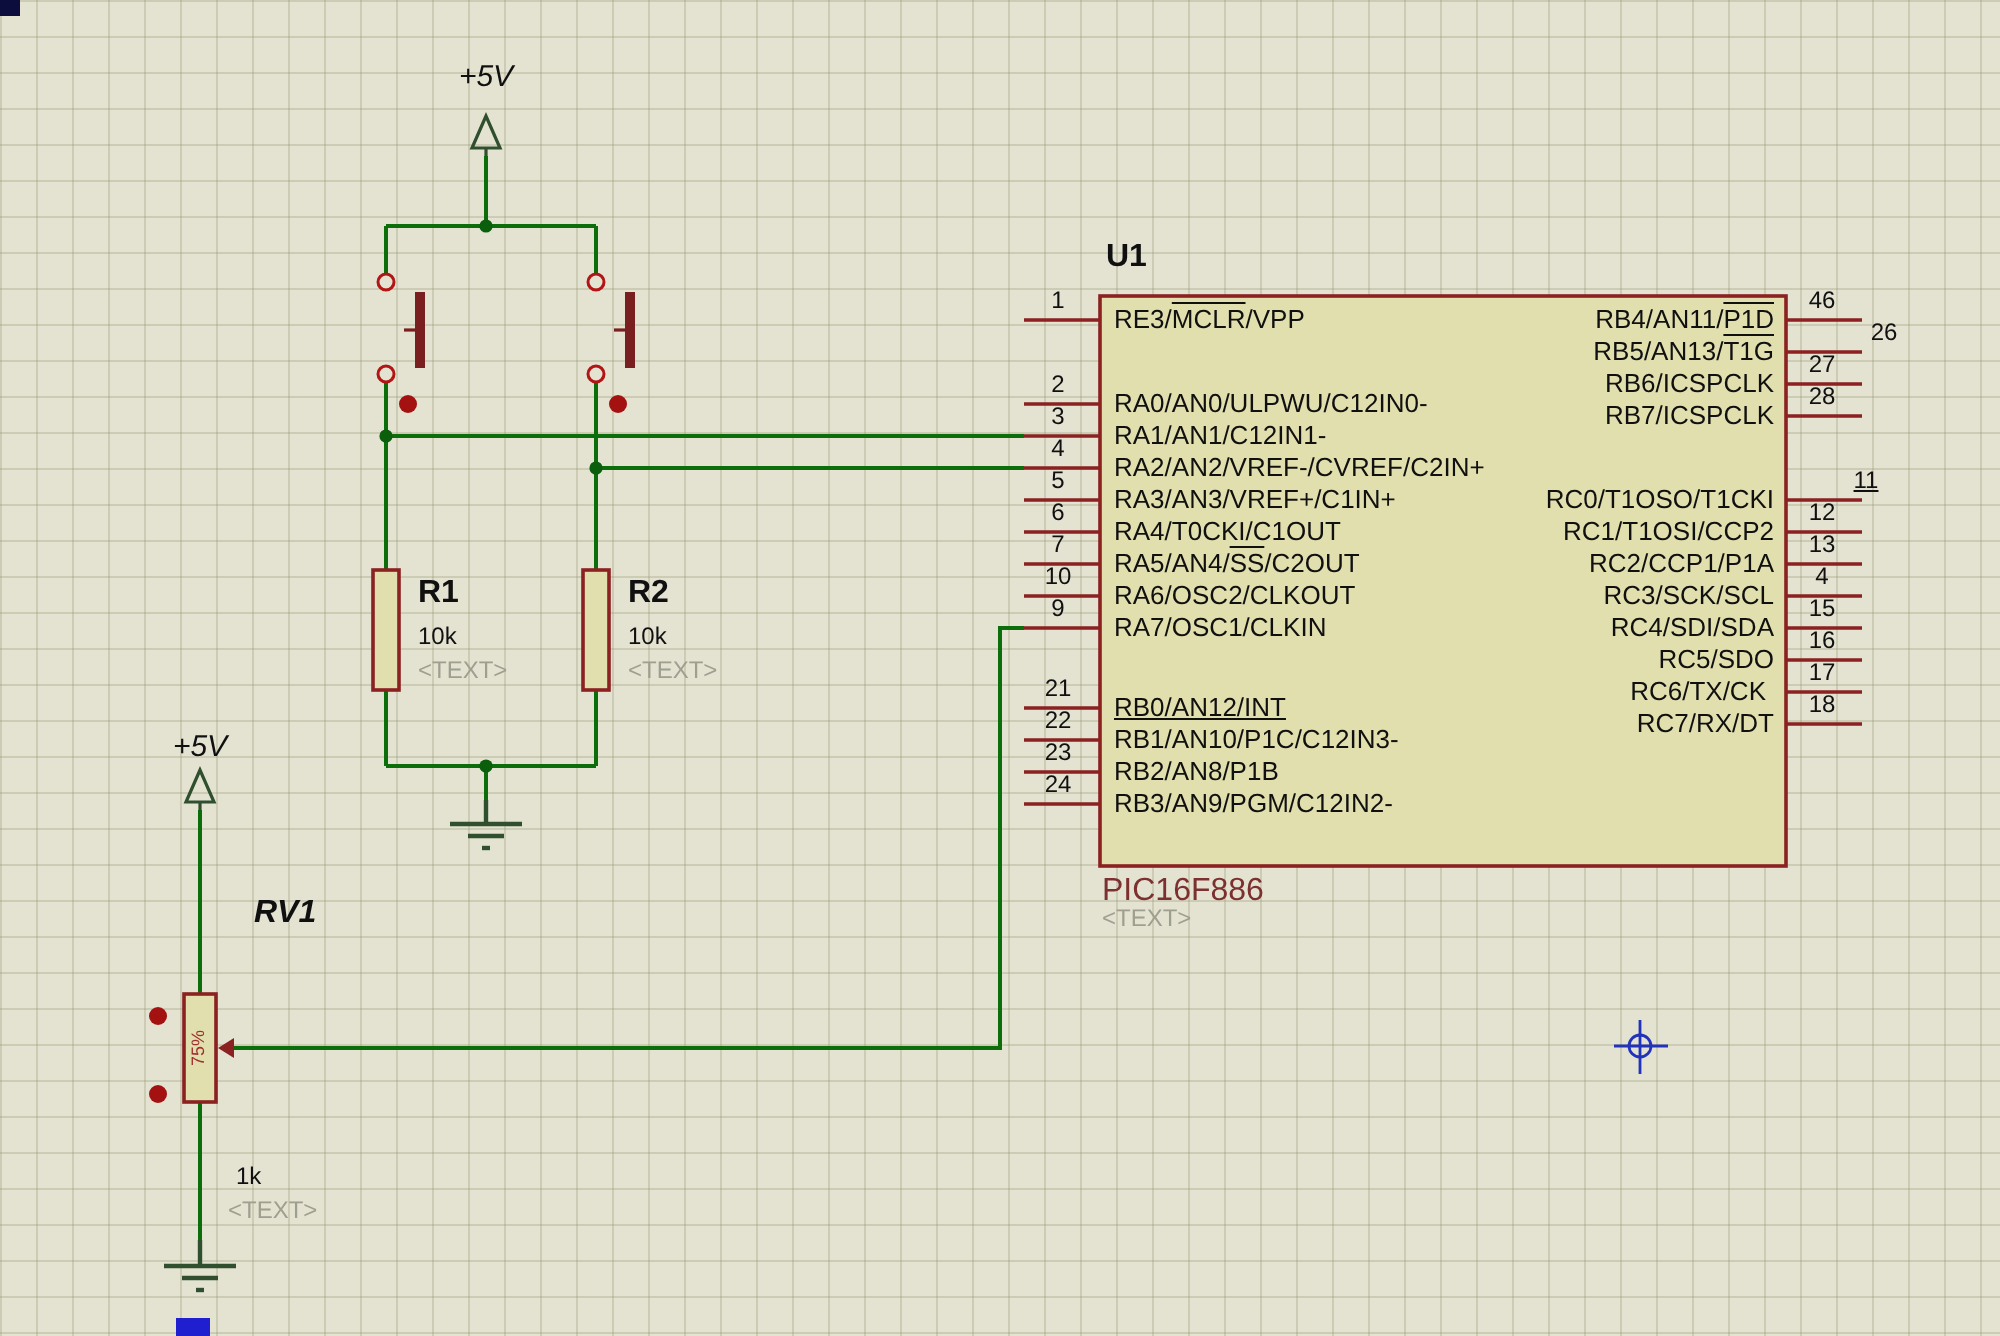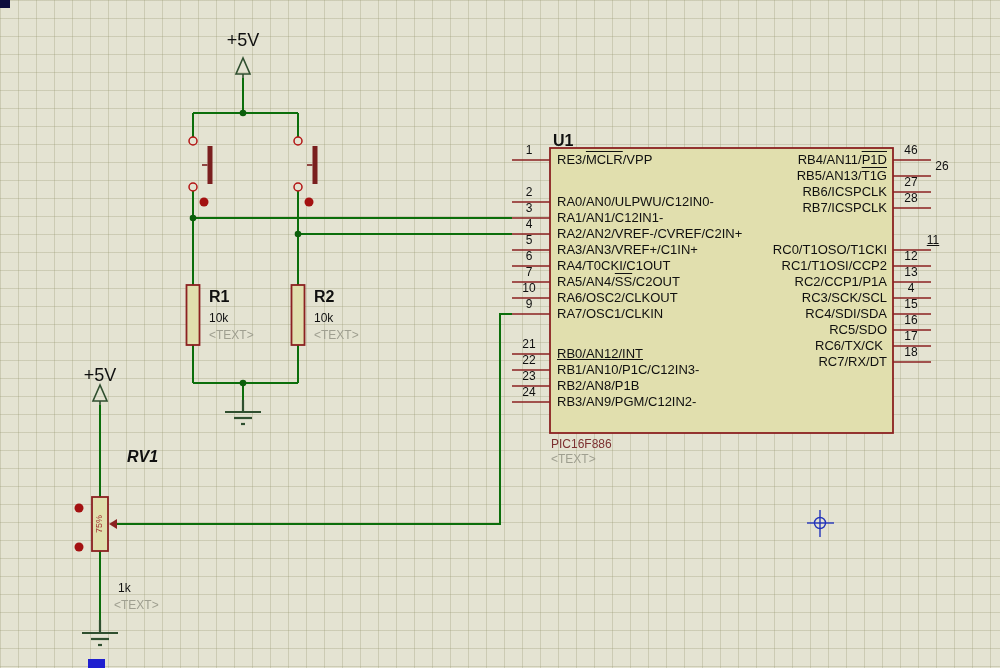--- a/index.html
+++ b/index.html
@@ -20,22 +20,22 @@
   .gnd{stroke:#2f4f2f;stroke-width:2.2;}
   .redring{stroke:#b31414;stroke-width:1.5;fill:none;}
   .reddot{fill:#a31111;}
   .junc{fill:#0b5e0b;}
   .actuator{fill:#7a1f1f;}
   .cross{stroke:#2233bb;stroke-width:1.4;fill:none;}
   .t{position:absolute;color:#101010;white-space:nowrap;}
   .ref{font-size:16px;font-weight:600;}
   .val{font-size:12px;}
   .ph{font-size:12px;color:#9f9f90;}
-  .partname{font-size:12px;color:#7c3030;}
-  .pwr{font-size:18px;transform:translateX(-50%);}
+  .partname{font-size:16px;color:#7c3030;}
+  .pwr{font-size:15px;transform:translateX(-50%);font-style:italic;}
   .pin-num{position:absolute;font-size:12px;color:#101010;text-align:center;line-height:13px;}
   .pin-label{position:absolute;font-size:13px;color:#101010;line-height:15px;white-space:nowrap;}
   .ol{text-decoration:overline;}
   .pct{position:absolute;font-size:9px;color:#a03030;transform:translate(-50%,-50%) rotate(-90deg);}
 </style>
 </head>
 <body>
 
 <div id="canvas">
 
@@ -152,21 +152,21 @@
     <g class="cross">
       <circle cx="820" cy="523" r="5.5"></circle>
       <line x1="807" y1="523" x2="834" y2="523"></line>
       <line x1="820" y1="510" x2="820" y2="537"></line>
     </g>
   </svg>
 
   <div class="t pwr" style="left:243px;top:30px;">+5V</div>
   <div class="t pwr" style="left:100px;top:365px;">+5V</div>
 
-  <div class="t ref" style="left:553px;top:132px;">U1</div>
+  <div class="t ref" style="left:553px;top:120px;">U1</div>
   <div class="t partname" style="left:551px;top:437px;">PIC16F886</div>
   <div class="t ph" style="left:551px;top:452px;">&lt;TEXT&gt;</div>
 
   <div class="t ref" style="left:209px;top:288px;">R1</div>
   <div class="t val" style="left:209px;top:311px;">10k</div>
   <div class="t ph" style="left:209px;top:328px;">&lt;TEXT&gt;</div>
 
   <div class="t ref" style="left:314px;top:288px;">R2</div>
   <div class="t val" style="left:314px;top:311px;">10k</div>
   <div class="t ph" style="left:314px;top:328px;">&lt;TEXT&gt;</div>

